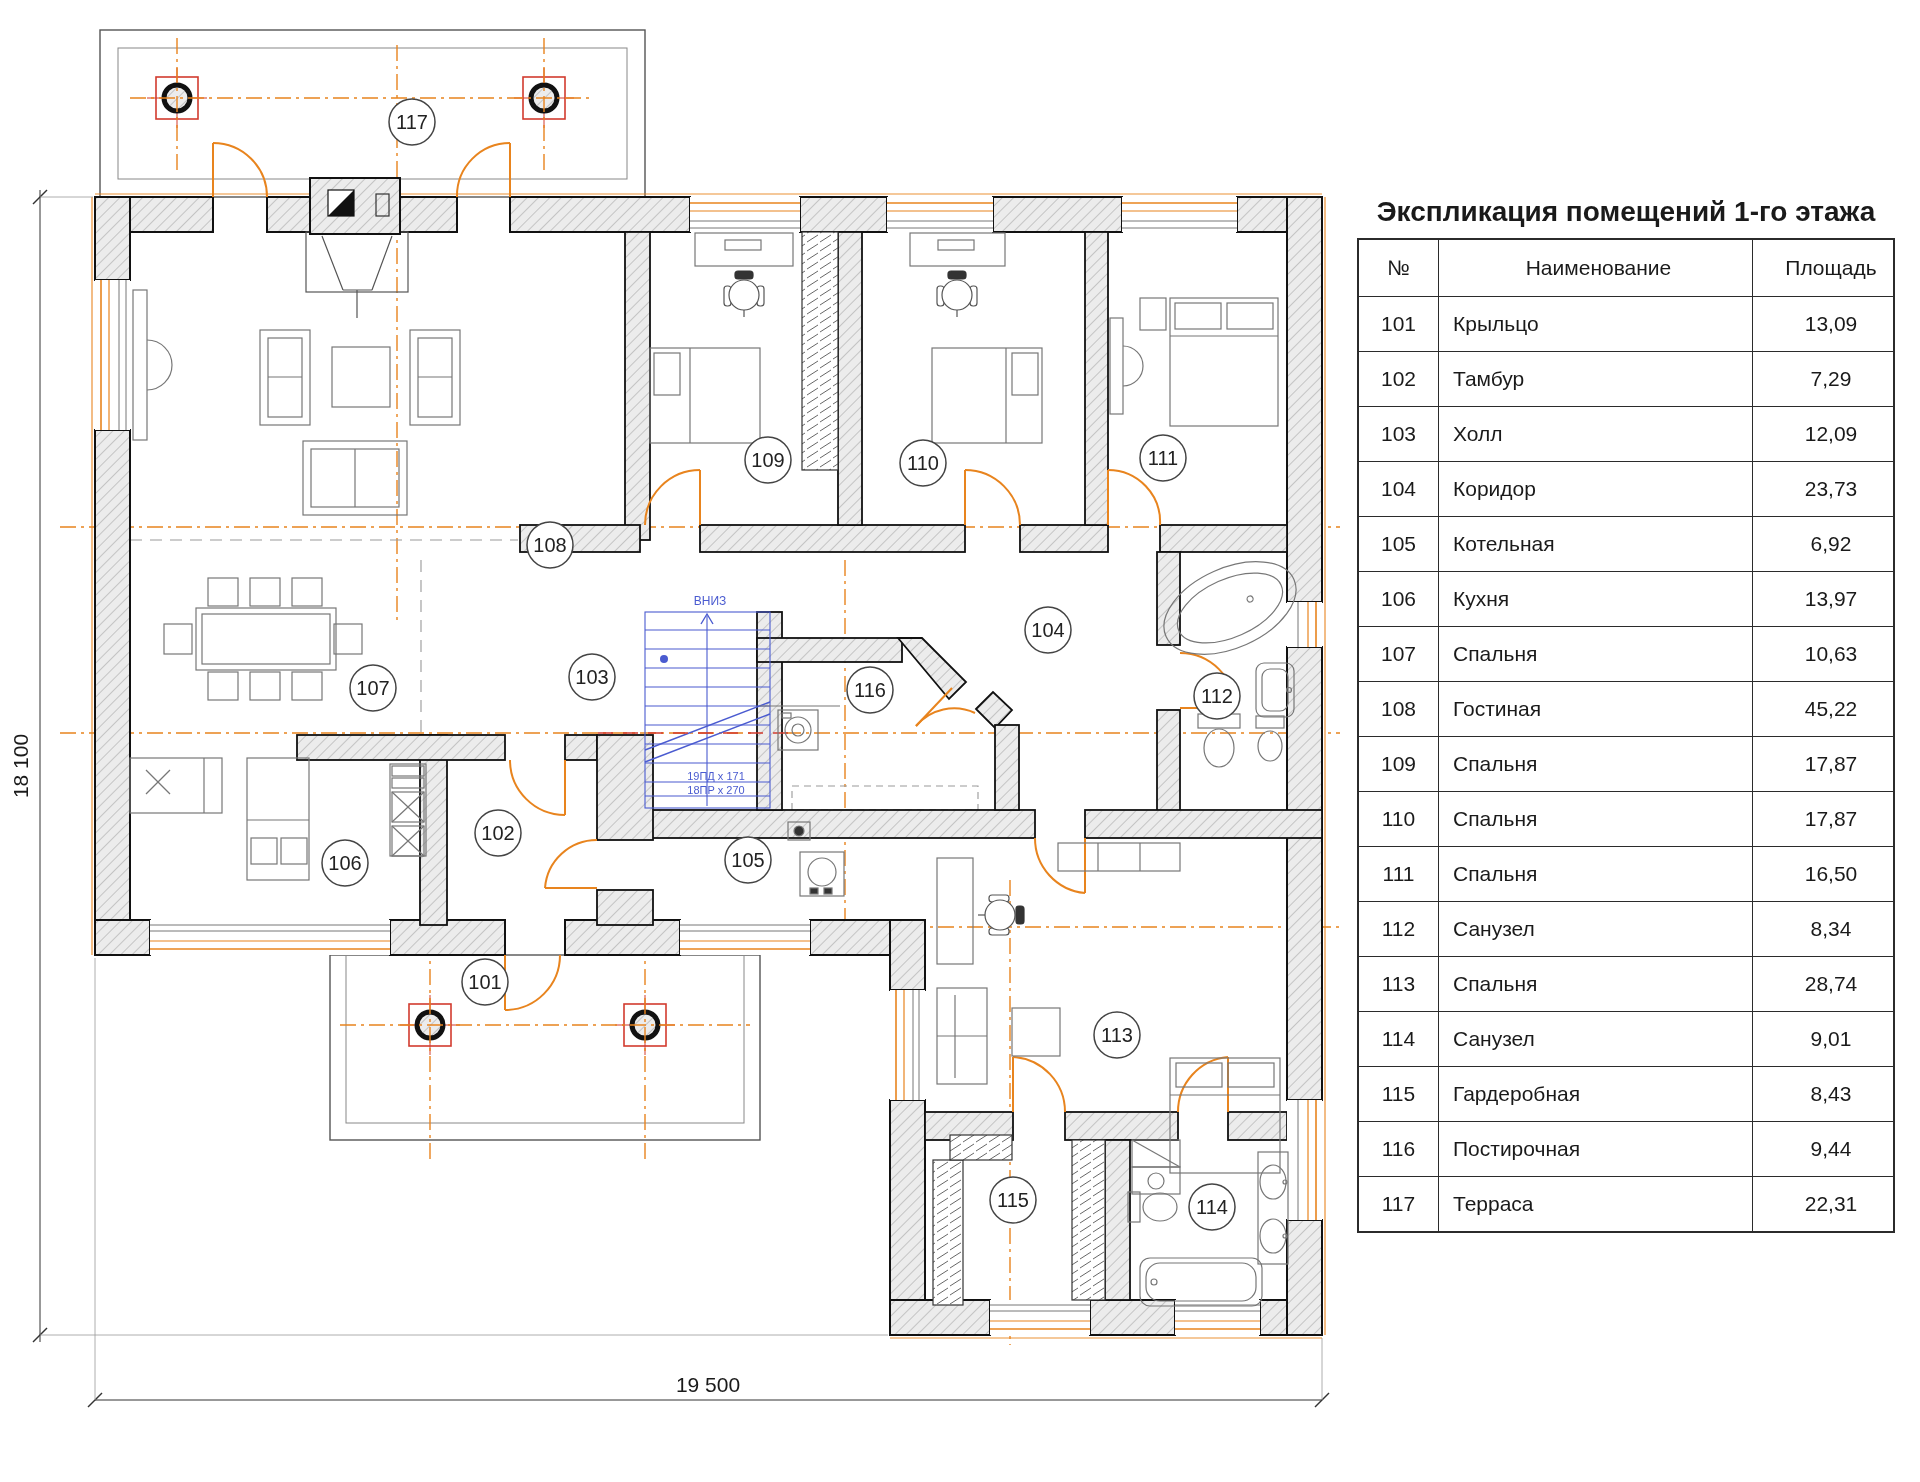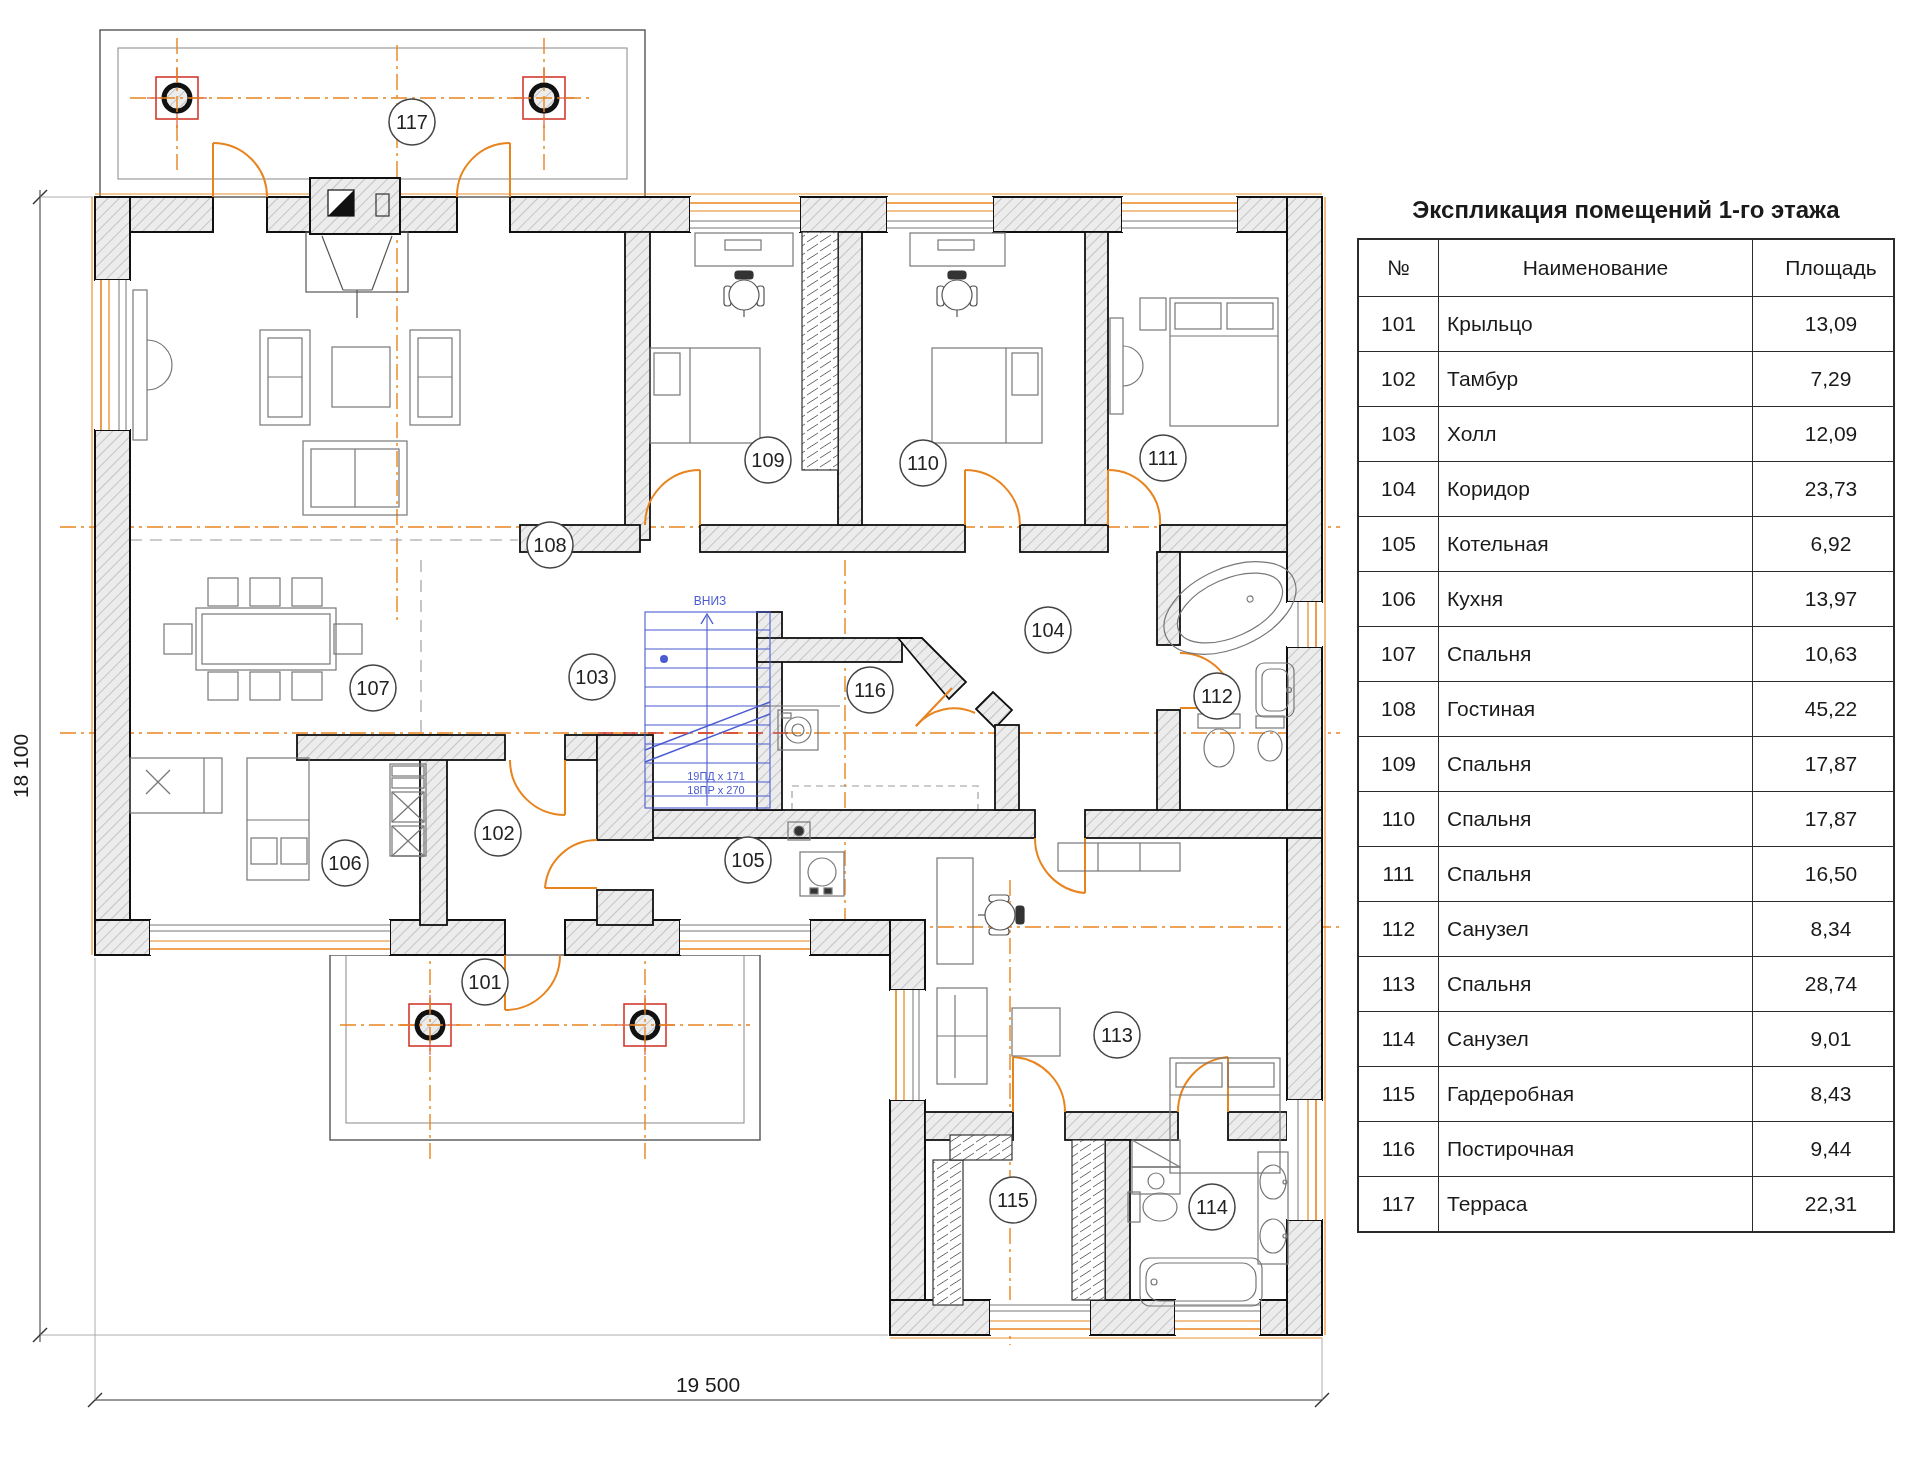--- a/index.html
+++ b/index.html
@@ -1,29 +1,29 @@
 <!DOCTYPE html>
 <html><head>
 <meta charset="utf-8">
 <style>
   html,body{margin:0;padding:0;background:#fff;}
   .page{position:relative;width:1920px;height:1482px;background:#fff;overflow:hidden;
         font-family:"Liberation Sans",sans-serif;color:#1a1a1a;}
   .plan-title{position:absolute;left:540px;top:28px;width:440px;text-align:center;
               font-size:23px;font-weight:bold;}
   .table-title{position:absolute;left:1357px;top:196px;width:538px;text-align:center;
-               font-size:24px;font-weight:bold;}
+               font-size:28px;font-weight:bold;}
   svg.plan{position:absolute;left:0;top:0;}
   .room-table{position:absolute;left:1357px;top:238px;width:538px;border-collapse:collapse;
               font-size:21px;}
   .room-table td,.room-table th{border:1.2px solid #2b2b2b;font-weight:normal;
               height:54px;padding:0 8px;background:#fff;}
   .room-table tr.hdr td{height:56px;text-align:center;}
   .room-table td.c-num{width:63px;text-align:center;}
-  .room-table td.c-name{text-align:left;padding-left:8px;}
+  .room-table td.c-name{text-align:left;padding-left:14px;}
   .room-table td.c-area{width:108px;text-align:center;padding-left:24px;}
   .room-table{border:2px solid #2b2b2b;}
 </style>
 </head>
 <body>
 
 <div class="page">
 
 <svg class="plan" width="1920" height="1482" viewBox="0 0 1920 1482">
 <defs>

